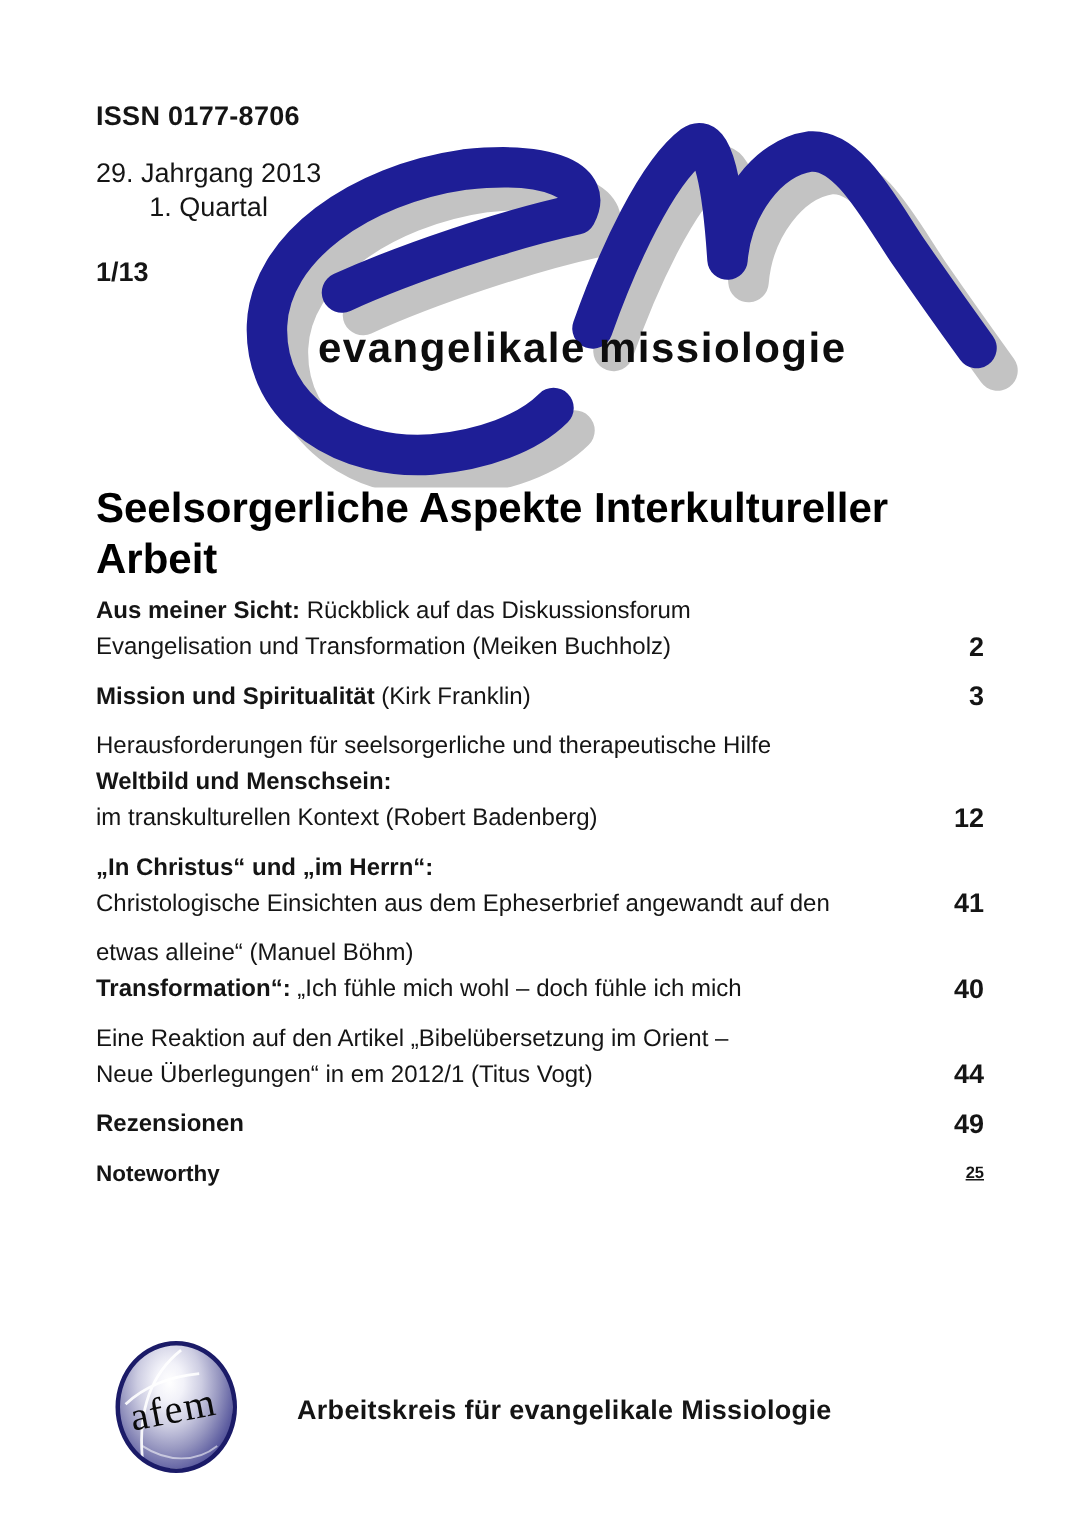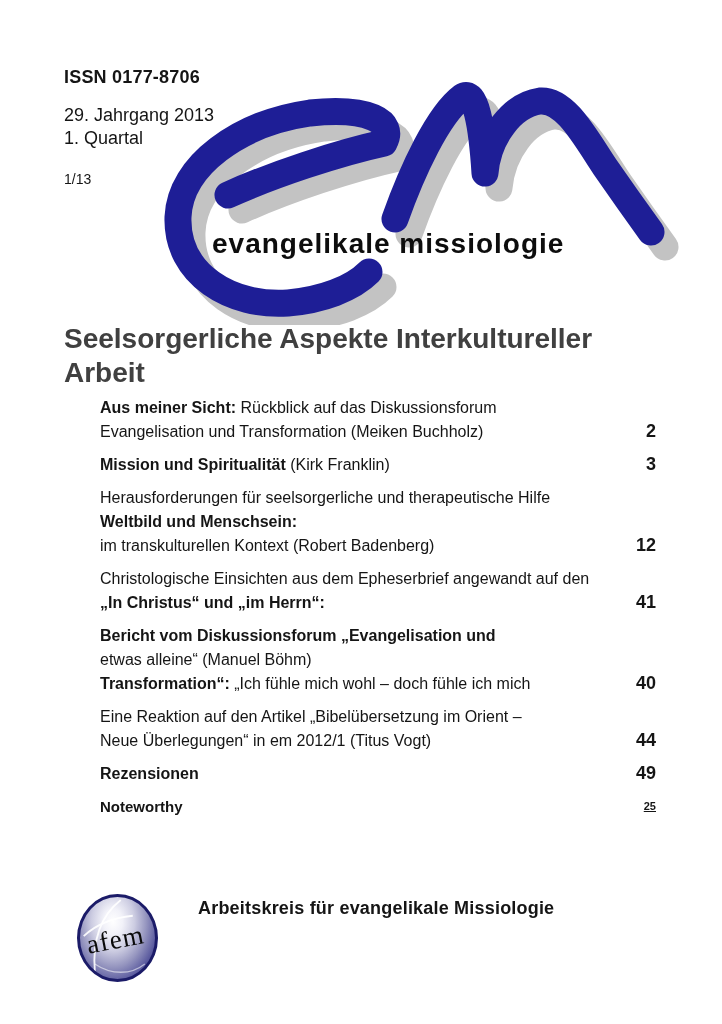--- a/index.html
+++ b/index.html
@@ -10,43 +10,43 @@
     background:#ffffff;
     overflow:hidden;
     font-family:"Liberation Sans","DejaVu Sans",sans-serif;
     color:#151515;
   }
   .abs { position:absolute; }
   .b { font-weight:bold; }
 
   
   .issn       { left:64px; top:67px;  font-size:18px; font-weight:bold; letter-spacing:0.2px; }
-  .vol        { left:64px; top:104px; font-size:18px; line-height:23px; }
-  .issue      { left:64px; top:171px; font-size:14px; }
+  .vol        { left:64px; top:104px; font-size:18px; line-height:23px;text-align:center; }
+  .issue      { left:64px; top:171px; font-size:18px;font-weight:bold; }
 
   
   .em-logo-svg { left:140px; top:75px; width:540px; height:250px; }
   .wordmark {
-    left:212px; top:228px;
+    left:212px; top:216px;
     font-size:28px; font-weight:bold; letter-spacing:1px;
     color:#0d0d0d; white-space:nowrap; z-index:3;
   }
 
   
   .main-title {
     left:64px; top:322px; width:565px;
     font-size:28px; line-height:34px; font-weight:bold;
-    color:#404040; z-index:4;
+    color:#000000; z-index:4;
   }
 
   
   .toc { left:64px; top:396px; width:592px; }
   .toc-entry { position:relative; margin-bottom:9px; font-size:16px; line-height:24px; }
   .toc-entry.small { font-size:15px; }
-  .toc-line { white-space:nowrap;margin-left:36px; }
+  .toc-line { white-space:nowrap; }
   .toc-page {
     position:absolute; right:0; bottom:1px;
     font-weight:bold; font-size:18px; line-height:24px;
   }
   .toc-entry.small .toc-page { font-size:11px;text-decoration:underline; }
 
   
   .afem-logo {
     left:77px; top:894px; width:81px; height:88px;
     border-radius:50%;
@@ -56,21 +56,21 @@
       #ffffff 0%, #f2f2f9 16%, #cdcde2 36%, #9595bf 56%, #5d5da0 74%, #3a3a85 87%, #2a2a72 100%);
     overflow:hidden;
   }
   .afem-lines { position:absolute; left:0; top:0; width:100%; height:100%; }
   .afem-word {
     position:absolute; left:7px; top:33px;
     font-family:"Liberation Serif","DejaVu Serif",serif;
     font-size:27px; color:#0a0a0a; letter-spacing:1px;
     transform:rotate(-11deg); transform-origin:left center;
   }
-  .org-name { left:198px; top:898px; font-size:18px; font-weight:bold; letter-spacing:0.2px; }
+  .org-name { left:198px; top:930px; font-size:18px; font-weight:bold; letter-spacing:0.2px; }
 </style>
 </head>
 <body>
 
 <div class="page">
 
   <div class="abs issn">ISSN 0177-8706</div>
   <div class="abs vol">
     <div>29. Jahrgang 2013</div>
     <div>1. Quartal</div>
@@ -115,29 +115,28 @@
       <div class="toc-lines">
           <div class="toc-line"><span>Herausforderungen für seelsorgerliche und therapeutische Hilfe</span></div>
           <div class="toc-line"><span class="b">Weltbild und Menschsein:</span></div>
           <div class="toc-line"><span>im transkulturellen Kontext (Robert Badenberg)</span></div>
         </div>
       <span class="toc-page">12</span>
     </div>
 
     <div class="toc-entry">
       <div class="toc-lines">
+          <div class="toc-line"><span class="b">„In Christus“ und „im Herrn“:</span></div>
           <div class="toc-line"><span>Christologische Einsichten aus dem Epheserbrief angewandt auf den</span></div>
-          <div class="toc-line"><span class="b">„In Christus“ und „im Herrn“:</span></div>
         </div>
       <span class="toc-page">41</span>
     </div>
 
     <div class="toc-entry">
       <div class="toc-lines">
-          <div class="toc-line"><span class="b">Bericht vom Diskussionsforum „Evangelisation und</span></div>
           <div class="toc-line"><span>etwas alleine“ (Manuel Böhm)</span></div>
           <div class="toc-line"><span class="b">Transformation“:</span><span> „Ich fühle mich wohl – doch fühle ich mich</span></div>
         </div>
       <span class="toc-page">40</span>
     </div>
 
     <div class="toc-entry">
       <div class="toc-lines">
           <div class="toc-line"><span>Eine Reaktion auf den Artikel „Bibelübersetzung im Orient –</span></div>
           <div class="toc-line"><span>Neue Überlegungen“ in em 2012/1 (Titus Vogt)</span></div>

